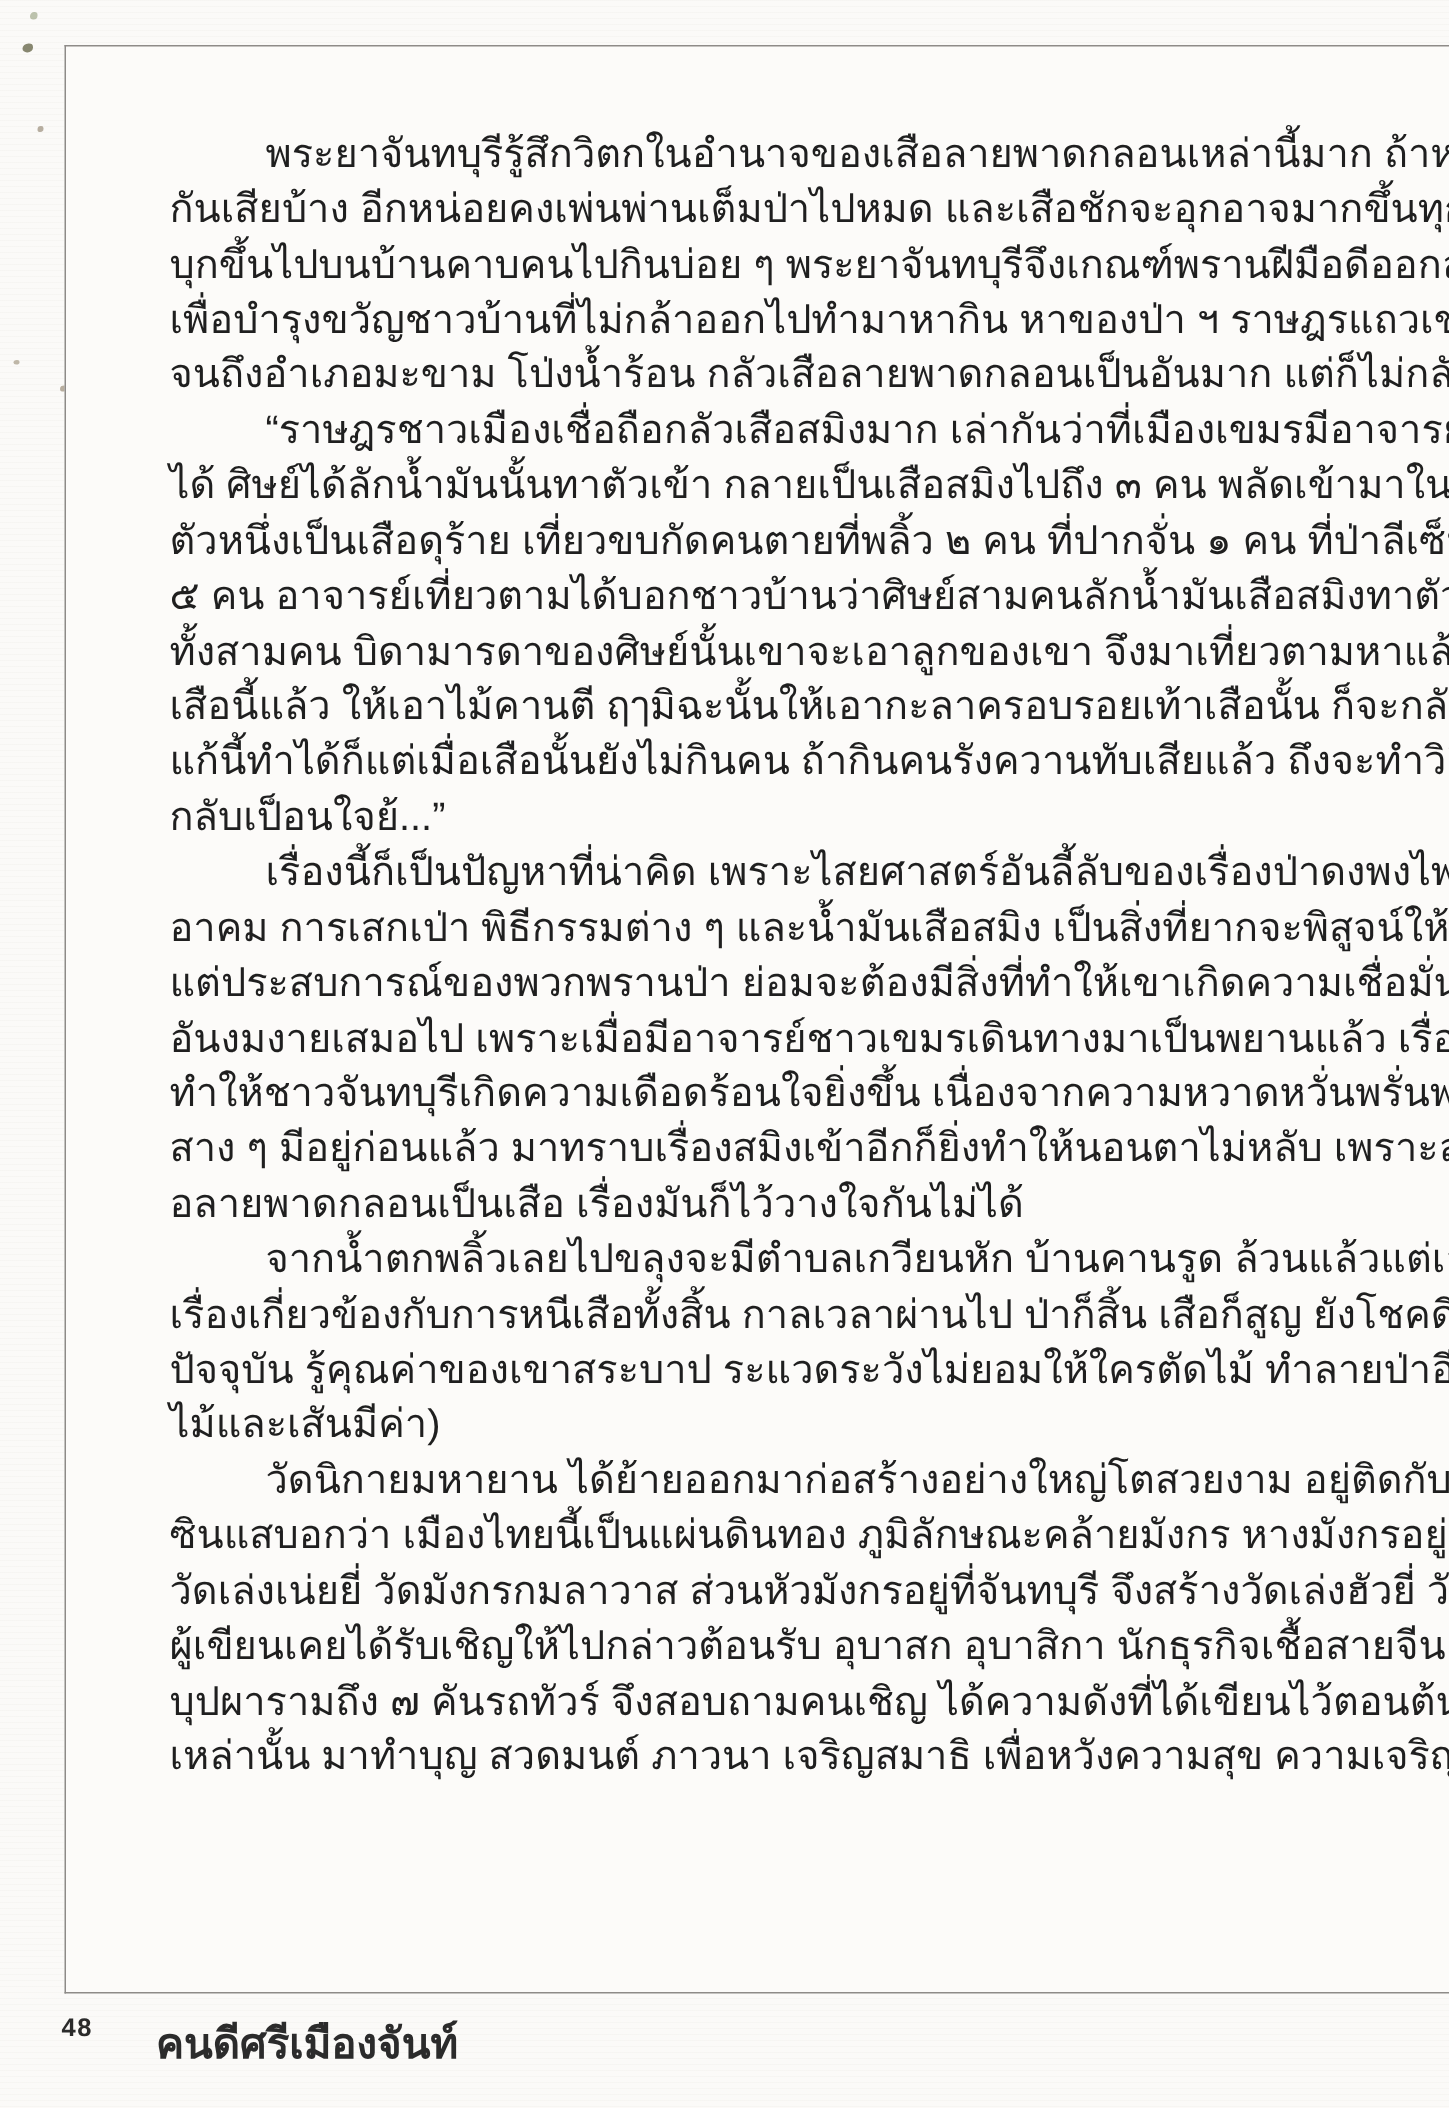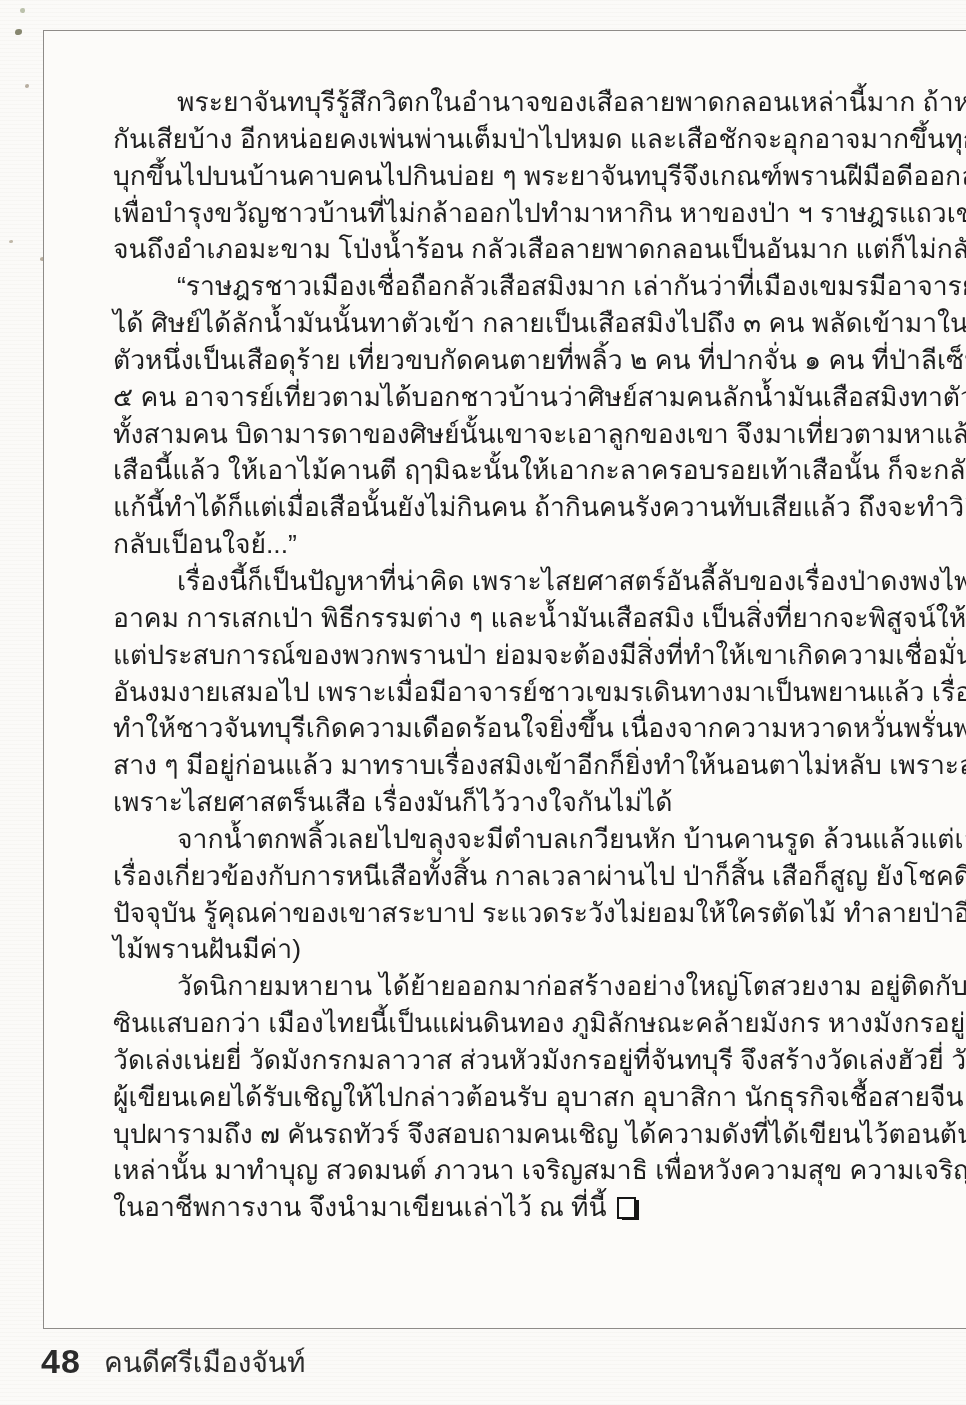--- a/index.html
+++ b/index.html
@@ -64,30 +64,30 @@
     left: 0;
     top: 1340px;
     width: 966px;
     height: 45px;
     color: #2b2b2b;
   }
   .page-number {
     position: absolute;
     left: 41px;
     top: 2px;
-    font-size: 34px;
+    font-size: 17px;
     font-weight: bold;
     letter-spacing: 1px;
   }
   .book-title {
     position: absolute;
     left: 104px;
     top: 0;
     font-size: 28px;
-    font-weight: normal;
+    font-weight: bold;
     text-align: right;
   }
   .speck {
     position: absolute;
     border-radius: 60% 40% 55% 45%;
     pointer-events: none;
   }
   .speck.s1 { left: 15px; top: 29px;  width: 7px; height: 6px; background: #6a6a4e; opacity:.8; }
   .speck.s2 { left: 25px; top: 84px;  width: 4px; height: 4px; background: #9a8d7a; opacity:.7; }
   .speck.s3 { left: 9px;  top: 240px; width: 4px; height: 3px; background: #b0a694; opacity:.8; }
@@ -130,40 +130,37 @@
     <div class="line">กลับเป็อนใจย้...”</div>
   </div>
 
   <div class="para">
     <div class="line indent">เรื่องนี้ก็เป็นปัญหาที่น่าคิด เพราะไสยศาสตร์อันลี้ลับของเรื่องป่าดงพงไพร เรื่องของคาถา</div>
     <div class="line">อาคม การเสกเป่า พิธีกรรมต่าง ๆ และน้ำมันเสือสมิง เป็นสิ่งที่ยากจะพิสูจน์ให้เห็นแจ่มแจ้งได้</div>
     <div class="line">แต่ประสบการณ์ของพวกพรานป่า ย่อมจะต้องมีสิ่งที่ทำให้เขาเกิดความเชื่อมั่น ซึ่งมิใช่ความเชื่อ</div>
     <div class="line">อันงมงายเสมอไป เพราะเมื่อมีอาจารย์ชาวเขมรเดินทางมาเป็นพยานแล้ว เรื่องมันก็ยิ่งกลับ</div>
     <div class="line">ทำให้ชาวจันทบุรีเกิดความเดือดร้อนใจยิ่งขึ้น เนื่องจากความหวาดหวั่นพรั่นพรึงในเรื่องเสือ ๆ</div>
     <div class="line">สาง ๆ มีอยู่ก่อนแล้ว มาทราบเรื่องสมิงเข้าอีกก็ยิ่งทำให้นอนตาไม่หลับ เพราะลงเสือกลับเป็นคน</div>
-    <div class="line">เพราะไสยศาสตร็นเสือ เรื่องมันก็ไว้วางใจกันไม่ได้</div>
+    <div class="line">อลายพาดกลอนเป็นเสือ เรื่องมันก็ไว้วางใจกันไม่ได้</div>
   </div>
 
   <div class="para">
     <div class="line indent">จากน้ำตกพลิ้วเลยไปขลุงจะมีตำบลเกวียนหัก บ้านคานรูด ล้วนแล้วแต่เล่าสืบต่อกันมา</div>
     <div class="line">เรื่องเกี่ยวข้องกับการหนีเสือทั้งสิ้น กาลเวลาผ่านไป ป่าก็สิ้น เสือก็สูญ ยังโชคดีที่ชาวบ้านยุค</div>
     <div class="line">ปัจจุบัน รู้คุณค่าของเขาสระบาป ระแวดระวังไม่ยอมให้ใครตัดไม้ ทำลายป่าอีกต่อไป(โดยเฉพาะ</div>
-    <div class="line">ไม้พรานฝันมีค่า)</div>
+    <div class="line">ไม้และเสันมีค่า)</div>
   </div>
 
   <div class="para">
     <div class="line indent">วัดนิกายมหายาน ได้ย้ายออกมาก่อสร้างอย่างใหญ่โตสวยงาม อยู่ติดกับถนนสุขุมวิท ด้วย</div>
     <div class="line">ซินแสบอกว่า เมืองไทยนี้เป็นแผ่นดินทอง ภูมิลักษณะคล้ายมังกร หางมังกรอยู่ที่บางกอก จึงสร้าง</div>
     <div class="line">วัดเล่งเน่ยยี่ วัดมังกรกมลาวาส ส่วนหัวมังกรอยู่ที่จันทบุรี จึงสร้างวัดเล่งฮัวยี่ วัดมังกรบุปผาราม</div>
     <div class="line">ผู้เขียนเคยได้รับเชิญให้ไปกล่าวต้อนรับ อุบาสก อุบาสิกา นักธุรกิจเชื้อสายจีน มากันที่วัดมังกร</div>
     <div class="line">บุปผารามถึง ๗ คันรถทัวร์ จึงสอบถามคนเชิญ ได้ความดังที่ได้เขียนไว้ตอนต้น อุบาสก อุบาสิกา</div>
     <div class="line">เหล่านั้น มาทำบุญ สวดมนต์ ภาวนา เจริญสมาธิ เพื่อหวังความสุข ความเจริญ ร่ำรวย</div>
-    <div class="line">
-      <span>ในอาชีพการงาน จึงนำมาเขียนเล่าไว้ ณ ที่นี้</span><span class="end-mark"></span>
-    </div>
   </div>
 
 </div>
 
 <div class="footer">
   <span class="page-number">48</span>
   <span class="book-title">คนดีศรีเมืองจันท์</span>
 </div>
 
 </body></html>

